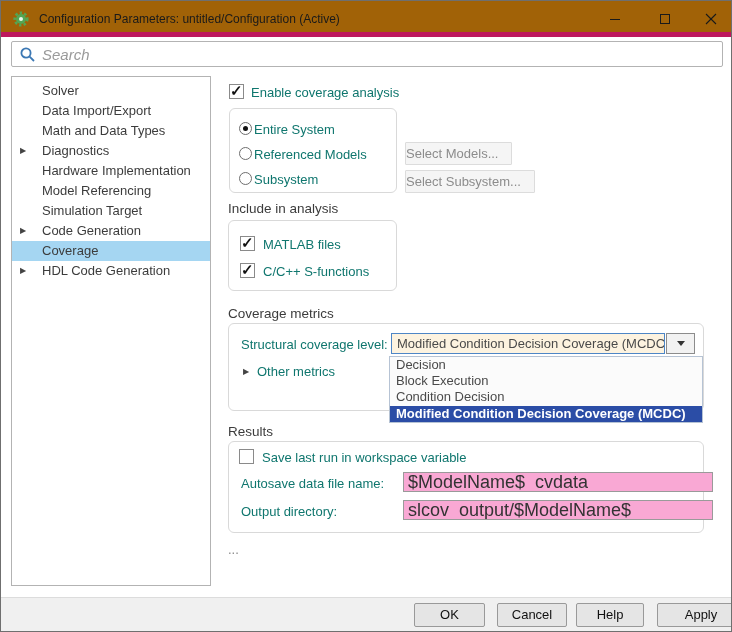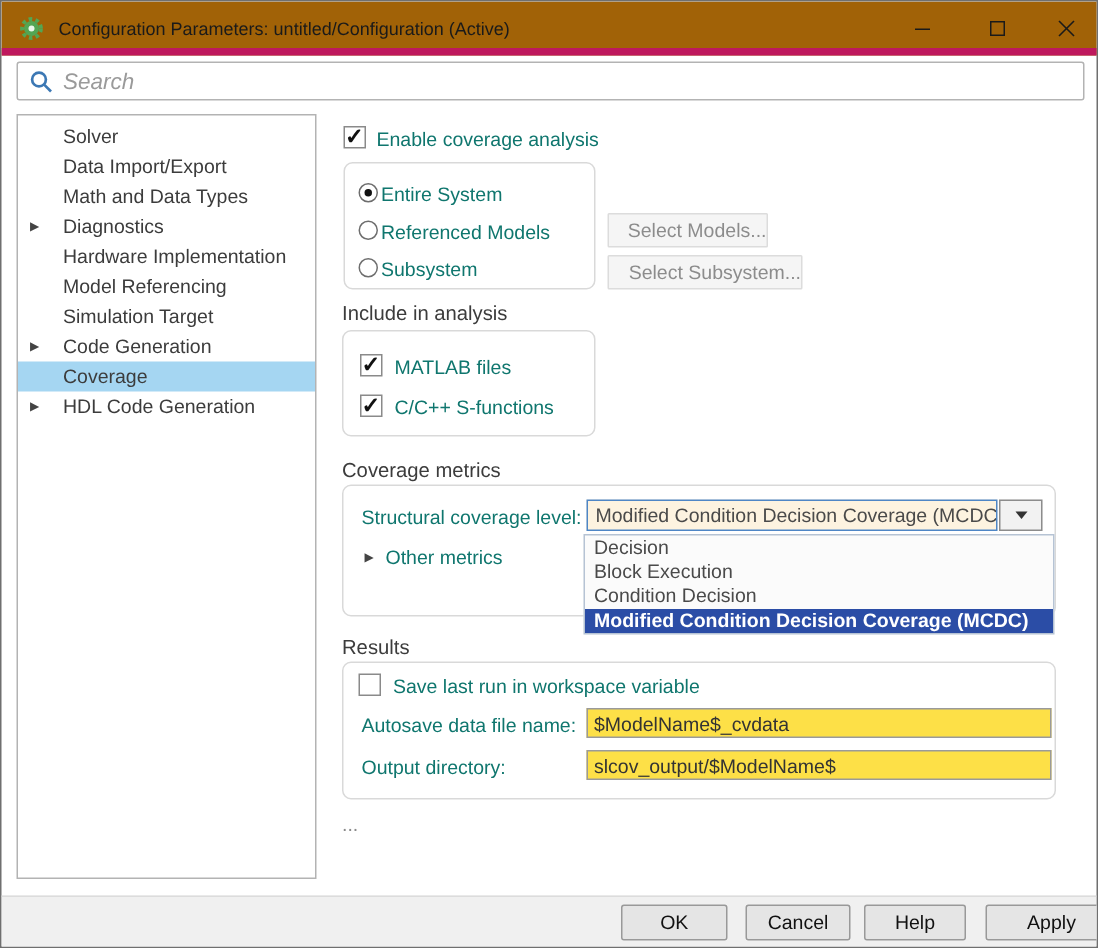--- a/index.html
+++ b/index.html
@@ -51,24 +51,24 @@
   .cb.checked .mark { display: block; }
   .radio { position: absolute; width: 13px; height: 13px; border-radius: 50%;
            border: 1px solid #6e6e6e; background: #fff; }
   .radio.checked::after { content: ""; position: absolute; left: 3px; top: 3px;
            width: 5px; height: 5px; border-radius: 50%; background: #111; }
   .lab { position: absolute; font-size: 13px; color: #0f766e; white-space: nowrap; }
   .sect { position: absolute; font-size: 13.5px; color: #3c3c3c; white-space: nowrap; }
   .gbox { position: absolute; border: 1px solid #d9d9d9; border-radius: 6px; background: #fff; }
   .btn-dis { position: absolute; background: #f5f5f5; border: 1px solid #dcdcdc;
              border-radius: 1px; font-size: 13px; color: #8c8c8c;
-             text-align: right; line-height: 21px; cursor: default; }
-  .txt-input { position: absolute; height: 20px; border: 1px solid #9a9a9a; background: #fde047;
-               font-family: "Liberation Sans", sans-serif; font-size: 13px; color: #333;
-               padding: 0 4px; outline: none; }
+             text-align: left; line-height: 21px; cursor: default; }
+  .txt-input { position: absolute; height: 20px; border: 1px solid #9a9a9a; background: #f9a8d4;
+               font-family: "Liberation Sans", sans-serif; font-size: 18px; color: #333;
+               padding: 0 4px; outline: none; margin-left: 12px; }
 
   
   .dd-field { position: absolute; left: 390px; top: 332px; width: 274px; height: 21px;
               background: #fdf3e0; border: 1px solid #4e86c6;
               font-size: 13px; color: #4a4a4a; line-height: 19px;
               padding-left: 5px; white-space: nowrap; overflow: hidden; }
   .dd-arrow-btn { position: absolute; left: 665px; top: 332px; width: 29px; height: 21px;
                   background: #f2f2f2; border: 1px solid #8c8c8c;
                   display: flex; align-items: center; justify-content: center; }
   .tri-down { width: 0; height: 0; border-left: 4px solid transparent;

